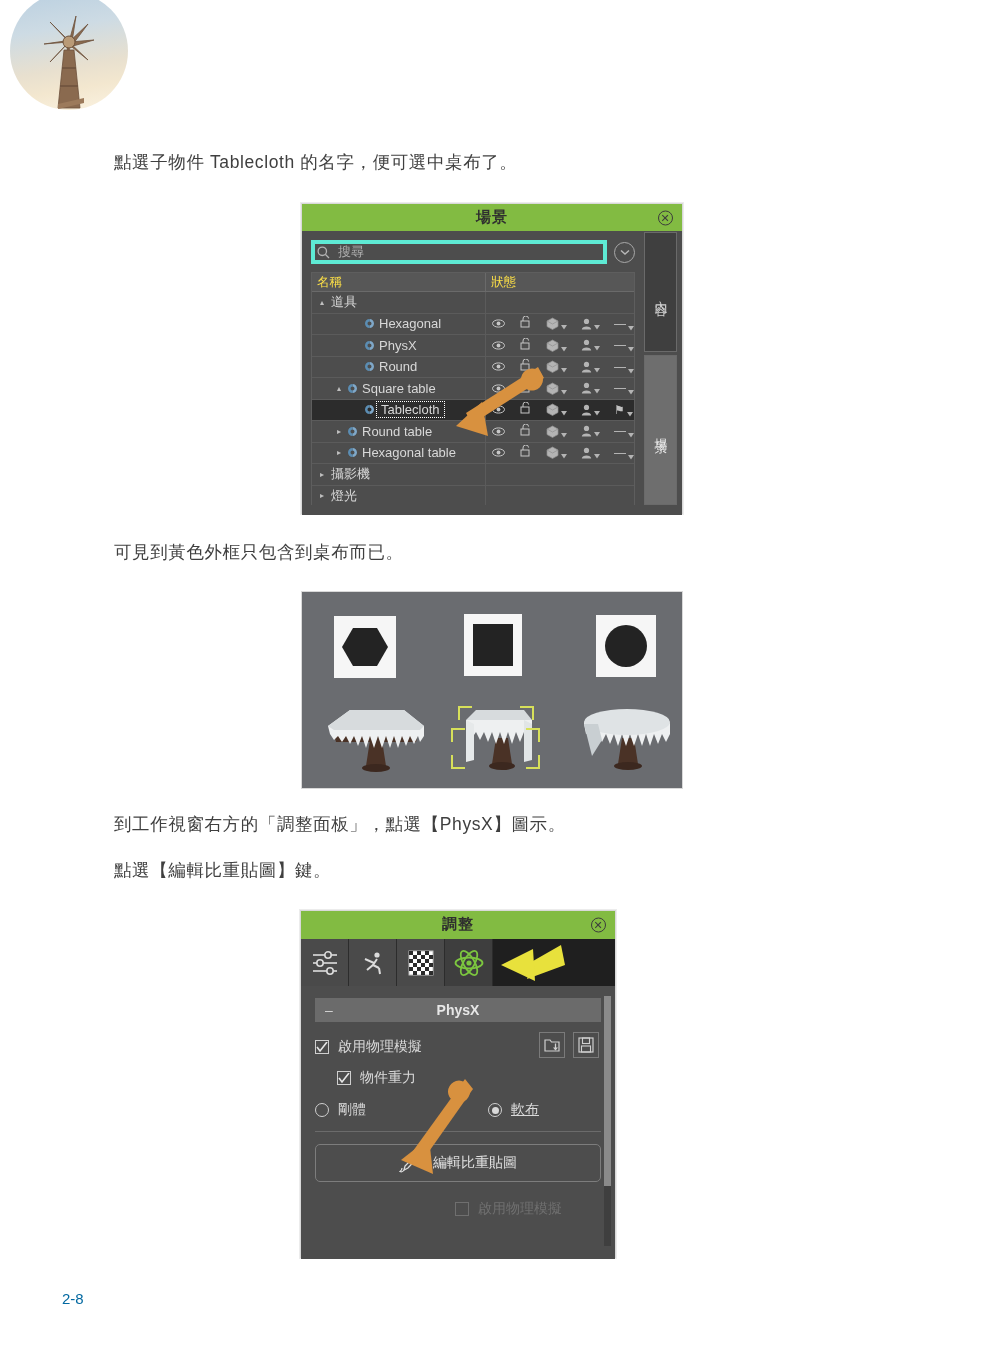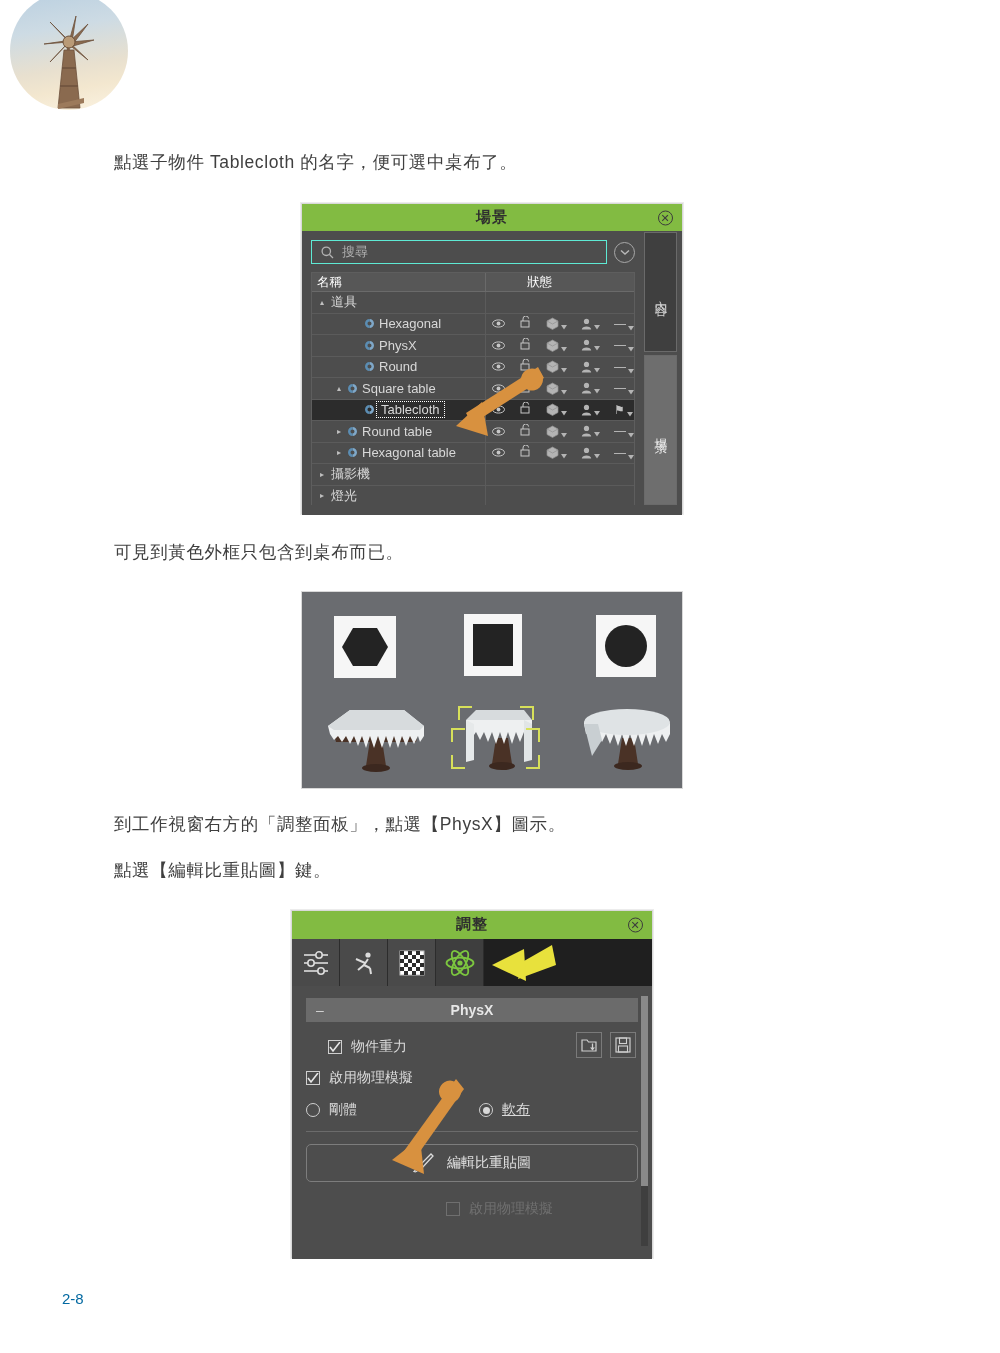--- a/index.html
+++ b/index.html
@@ -70,38 +70,38 @@
     display:flex; align-items:center; justify-content:center;
     font-size:11px; line-height:1; color:#3c3c3c;
   }
 
   
   #scene-panel { left:301px; top:203px; width:382px; height:311px; }
   .scene-body { display:flex; height:284px; }
   .scene-main { flex:1; padding:9px 8px 0 9px; background:#4d4d4d; }
   .search-row { display:flex; align-items:center; gap:7px; }
   .search-box {
-    flex:1; height:24px; border:1px solid #5eead4; background:#4d4d4d;
-    display:flex; align-items:center; padding:0 9px; gap:8px;
+    flex:1; height:24px; border:4px solid #5eead4; background:#4d4d4d;
+    display:flex; align-items:center; padding:0 2px; gap:8px;
   }
   .search-placeholder { color:#adadad; font-size:13px; }
   .chev-btn {
     width:21px; height:21px; border-radius:50%; border:1.3px solid #a8a8a8;
     display:flex; align-items:center; justify-content:center;
   }
   .tree {
     margin-top:8px; border:1px solid #5e5e5e; border-bottom:none;
     height:233px; overflow:hidden; background:#4d4d4d;
   }
   .tree-head {
     display:flex; height:19px; background:#575757;
-    border-bottom:1px solid #6a6a6a; color:#ffffff; font-size:12.5px;
+    border-bottom:1px solid #6a6a6a; color:#fde047; font-size:12.5px;
   }
   .th-name { width:174px; padding-left:5px; border-right:1px solid #6a6a6a; line-height:19px; }
-  .th-status { flex:1; padding-left:5px; line-height:19px;margin-left:36px; }
+  .th-status { flex:1; padding-left:5px; line-height:19px; }
   .tree-row {
     display:flex; height:21.5px; border-bottom:1px solid #5b5b5b;
     font-size:13px; color:#d8d8d8; align-items:center;
   }
   .tree-row.selected { background:#2c2c2c; }
   .cell-name {
     width:174px; height:100%; display:flex; align-items:center;
     border-right:1px solid #5b5b5b; position:relative;
   }
   .cell-status { flex:1; height:100%; display:flex; align-items:center; gap:6px; padding-left:6px; }
@@ -132,21 +132,21 @@
   #viewport-panel {
     position:absolute; left:301px; top:591px; width:382px; height:198px;
     background:#6a6c70; border:1px solid #d9d9d9;
   }
   .vp-inner { position:absolute; inset:4px; }
   .tex-card { position:absolute; background:#f6f6f6; }
   .table-unit { position:absolute; }
   .sel-bracket { position:absolute; border:2px solid #d7e05a; width:14px; height:14px; }
 
   
-  #adjust-panel { left:291px; top:910px; width:362px; height:348px; }
+  #adjust-panel { left:300px; top:910px; width:316px; height:348px; }
   .adjust-tabbar {
     height:48px; background:#1f1f1f; display:flex; align-items:stretch;
     border-top:1px solid #82bb42;
   }
   .adjust-tab {
     width:48px; display:flex; align-items:center; justify-content:center;
     background:#4a4a4a; border-right:1px solid #2c2c2c;
   }
   .adjust-tab.active { background:#3e3e3e; }
   .adjust-rest { flex:1; background:#1f1f1f; position:relative; }
@@ -756,36 +756,36 @@
     </div>
   </div>
 
   <div class="adjust-body">
 
     <div class="section-bar">
       <span class="minus">–</span>
       <span>PhysX</span>
     </div>
 
+    <div class="chk-row">
+      <span class="chk-box">
+        <svg width="12" height="11" viewBox="0 0 12 11">
+          <polyline points="1,5 4,9 11,0" fill="none" stroke="#e6e6e6" stroke-width="1.6"></polyline>
+        </svg>
+      </span>
+      <span>啟用物理模擬</span>
+    </div>
+
     <div class="chk-row indent1">
       <span class="chk-box">
         <svg width="12" height="11" viewBox="0 0 12 11">
           <polyline points="1,5 4,9 11,0" fill="none" stroke="#e6e6e6" stroke-width="1.6"></polyline>
         </svg>
       </span>
       <span>物件重力</span>
-    </div>
-
-    <div class="chk-row">
-      <span class="chk-box">
-        <svg width="12" height="11" viewBox="0 0 12 11">
-          <polyline points="1,5 4,9 11,0" fill="none" stroke="#e6e6e6" stroke-width="1.6"></polyline>
-        </svg>
-      </span>
-      <span>啟用物理模擬</span>
     </div>
 
     <div class="io-btns">
       <div class="io-btn">
         <svg width="17" height="15" viewBox="0 0 17 15">
           <path d="M1,13 L1,2 L6,2 L7.5,4 L15,4 L15,13 Z" fill="none" stroke="#d0d0d0" stroke-width="1.2"></path>
           <line x1="11.5" y1="5.5" x2="11.5" y2="11.5" stroke="#d0d0d0" stroke-width="1.3"></line>
           <polygon points="9,9.5 14,9.5 11.5,12.5" fill="#d0d0d0"></polygon>
         </svg>
       </div>

